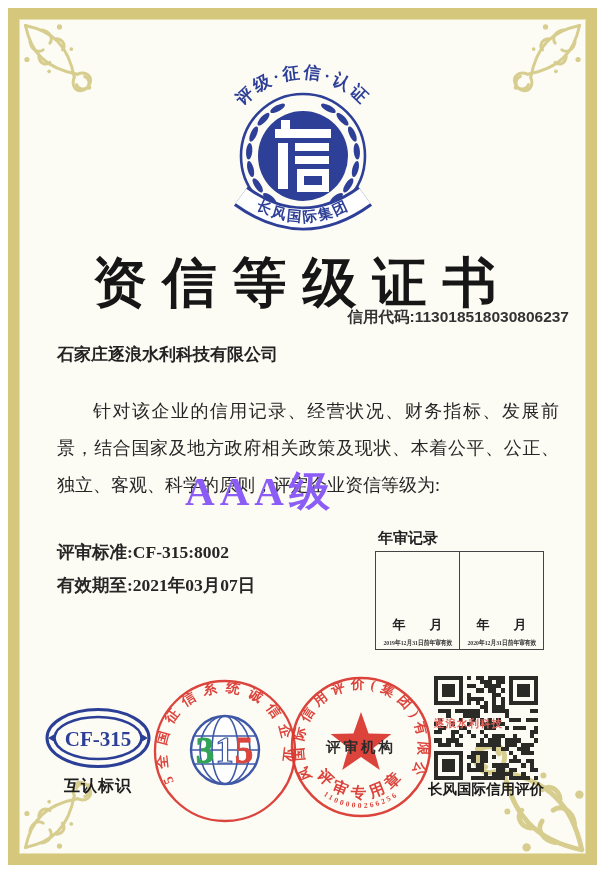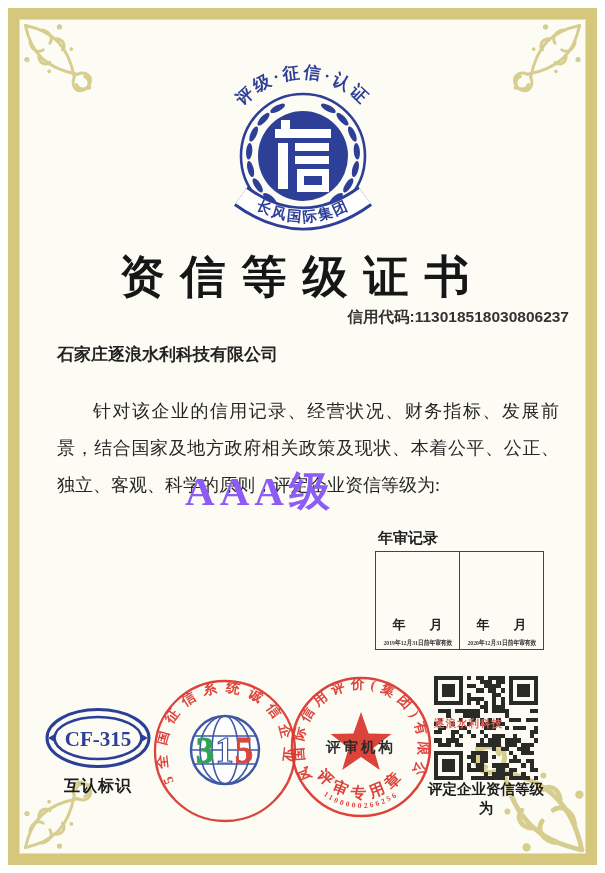--- a/index.html
+++ b/index.html
@@ -8,21 +8,21 @@
   .frame{position:absolute;inset:8px;border:11px solid #d5c87d;background:#fcfbf4;
          box-shadow:inset 0 0 0 1px #e7e0b4;}
   .corner{position:absolute;pointer-events:none;}
   .corner svg{display:block;width:100%;height:100%;}
   .c-tl{left:21px;top:21px;width:74px;height:74px;}
   .c-tr{right:21px;top:21px;width:74px;height:74px;transform:scaleX(-1);}
   .c-bl{left:21px;bottom:21px;width:74px;height:74px;transform:scaleY(-1);}
   .c-br{right:16px;bottom:16px;width:120px;height:120px;transform:scale(-1,-1);}
   .emblem{position:absolute;left:198px;top:58px;width:210px;height:188px;}
   .title{position:absolute;top:247px;left:0;width:100%;text-align:center;
-         font-family:"Liberation Sans",sans-serif;font-weight:800;font-size:45px;
+         font-family:"Liberation Sans",sans-serif;font-weight:800;font-size:54px;
          letter-spacing:16px;padding-left:0;box-sizing:border-box;color:#161616;}
   .credit{position:absolute;top:307px;right:36px;font-family:"Liberation Sans",sans-serif;
           font-weight:700;font-size:15.5px;color:#333;}
   .company{position:absolute;top:343px;left:57px;font-family:Liberation Serif, serif;
            font-weight:700;font-size:17px;color:#222;}
   .body-par{position:absolute;top:393px;left:57px;width:502px;font-size:18px;line-height:37px;
             font-weight:400;color:#262626;text-align:justify;text-indent:2em;}
   .rating{position:absolute;top:464px;left:0;width:520px;text-align:center;
           font-size:41px;font-weight:700;color:#8b5cf6;letter-spacing:5px;}
   .fields{position:absolute;top:536px;left:57px;font-size:17.5px;font-weight:700;color:#262626;}
@@ -139,20 +139,22 @@
   </text>
 </svg>
 
 <div class="title">资信等级证书</div>
 <div class="credit">信用代码:113018518030806237</div>
 <div class="company">石家庄逐浪水利科技有限公司</div>
 <div class="body-par">针对该企业的信用记录、经营状况、财务指标、发展前景，结合国家及地方政府相关政策及现状、本着公平、公正、独立、客观、科学的原则，评定企业资信等级为:</div>
 <div class="rating">AAA级</div>
 
 <div class="fields">
+  <div class="row"><span>评审标准:</span><span>CF-315:8002</span></div>
+  <div class="row"><span>有效期至:</span><span>2021年03月07日</span></div>
 </div>
 
 <div class="annual-title">年审记录</div>
 <div class="annual-box">
   <div class="annual-cell">
     <div class="ym">
         <span>年</span>
         <span>月</span>
       </div>
     <div class="note">2019年12月31日前年审有效</div>
@@ -524,13 +526,13 @@
       <rect x="16" y="24" width="1" height="1"></rect>
       <rect x="18" y="24" width="1" height="1"></rect>
       <rect x="19" y="24" width="1" height="1"></rect>
       <rect x="20" y="24" width="1" height="1"></rect>
       <rect x="21" y="24" width="1" height="1"></rect>
       <rect x="22" y="24" width="1" height="1"></rect>
       <rect x="24" y="24" width="1" height="1"></rect>
     </svg>
 </div>
 <div class="qr-overlay">逐浪水利科技</div>
-<div class="qr-caption">评定企业资信等级为</div>
+<div class="qr-caption">长风国际信用评价</div>
 
 </body></html>

